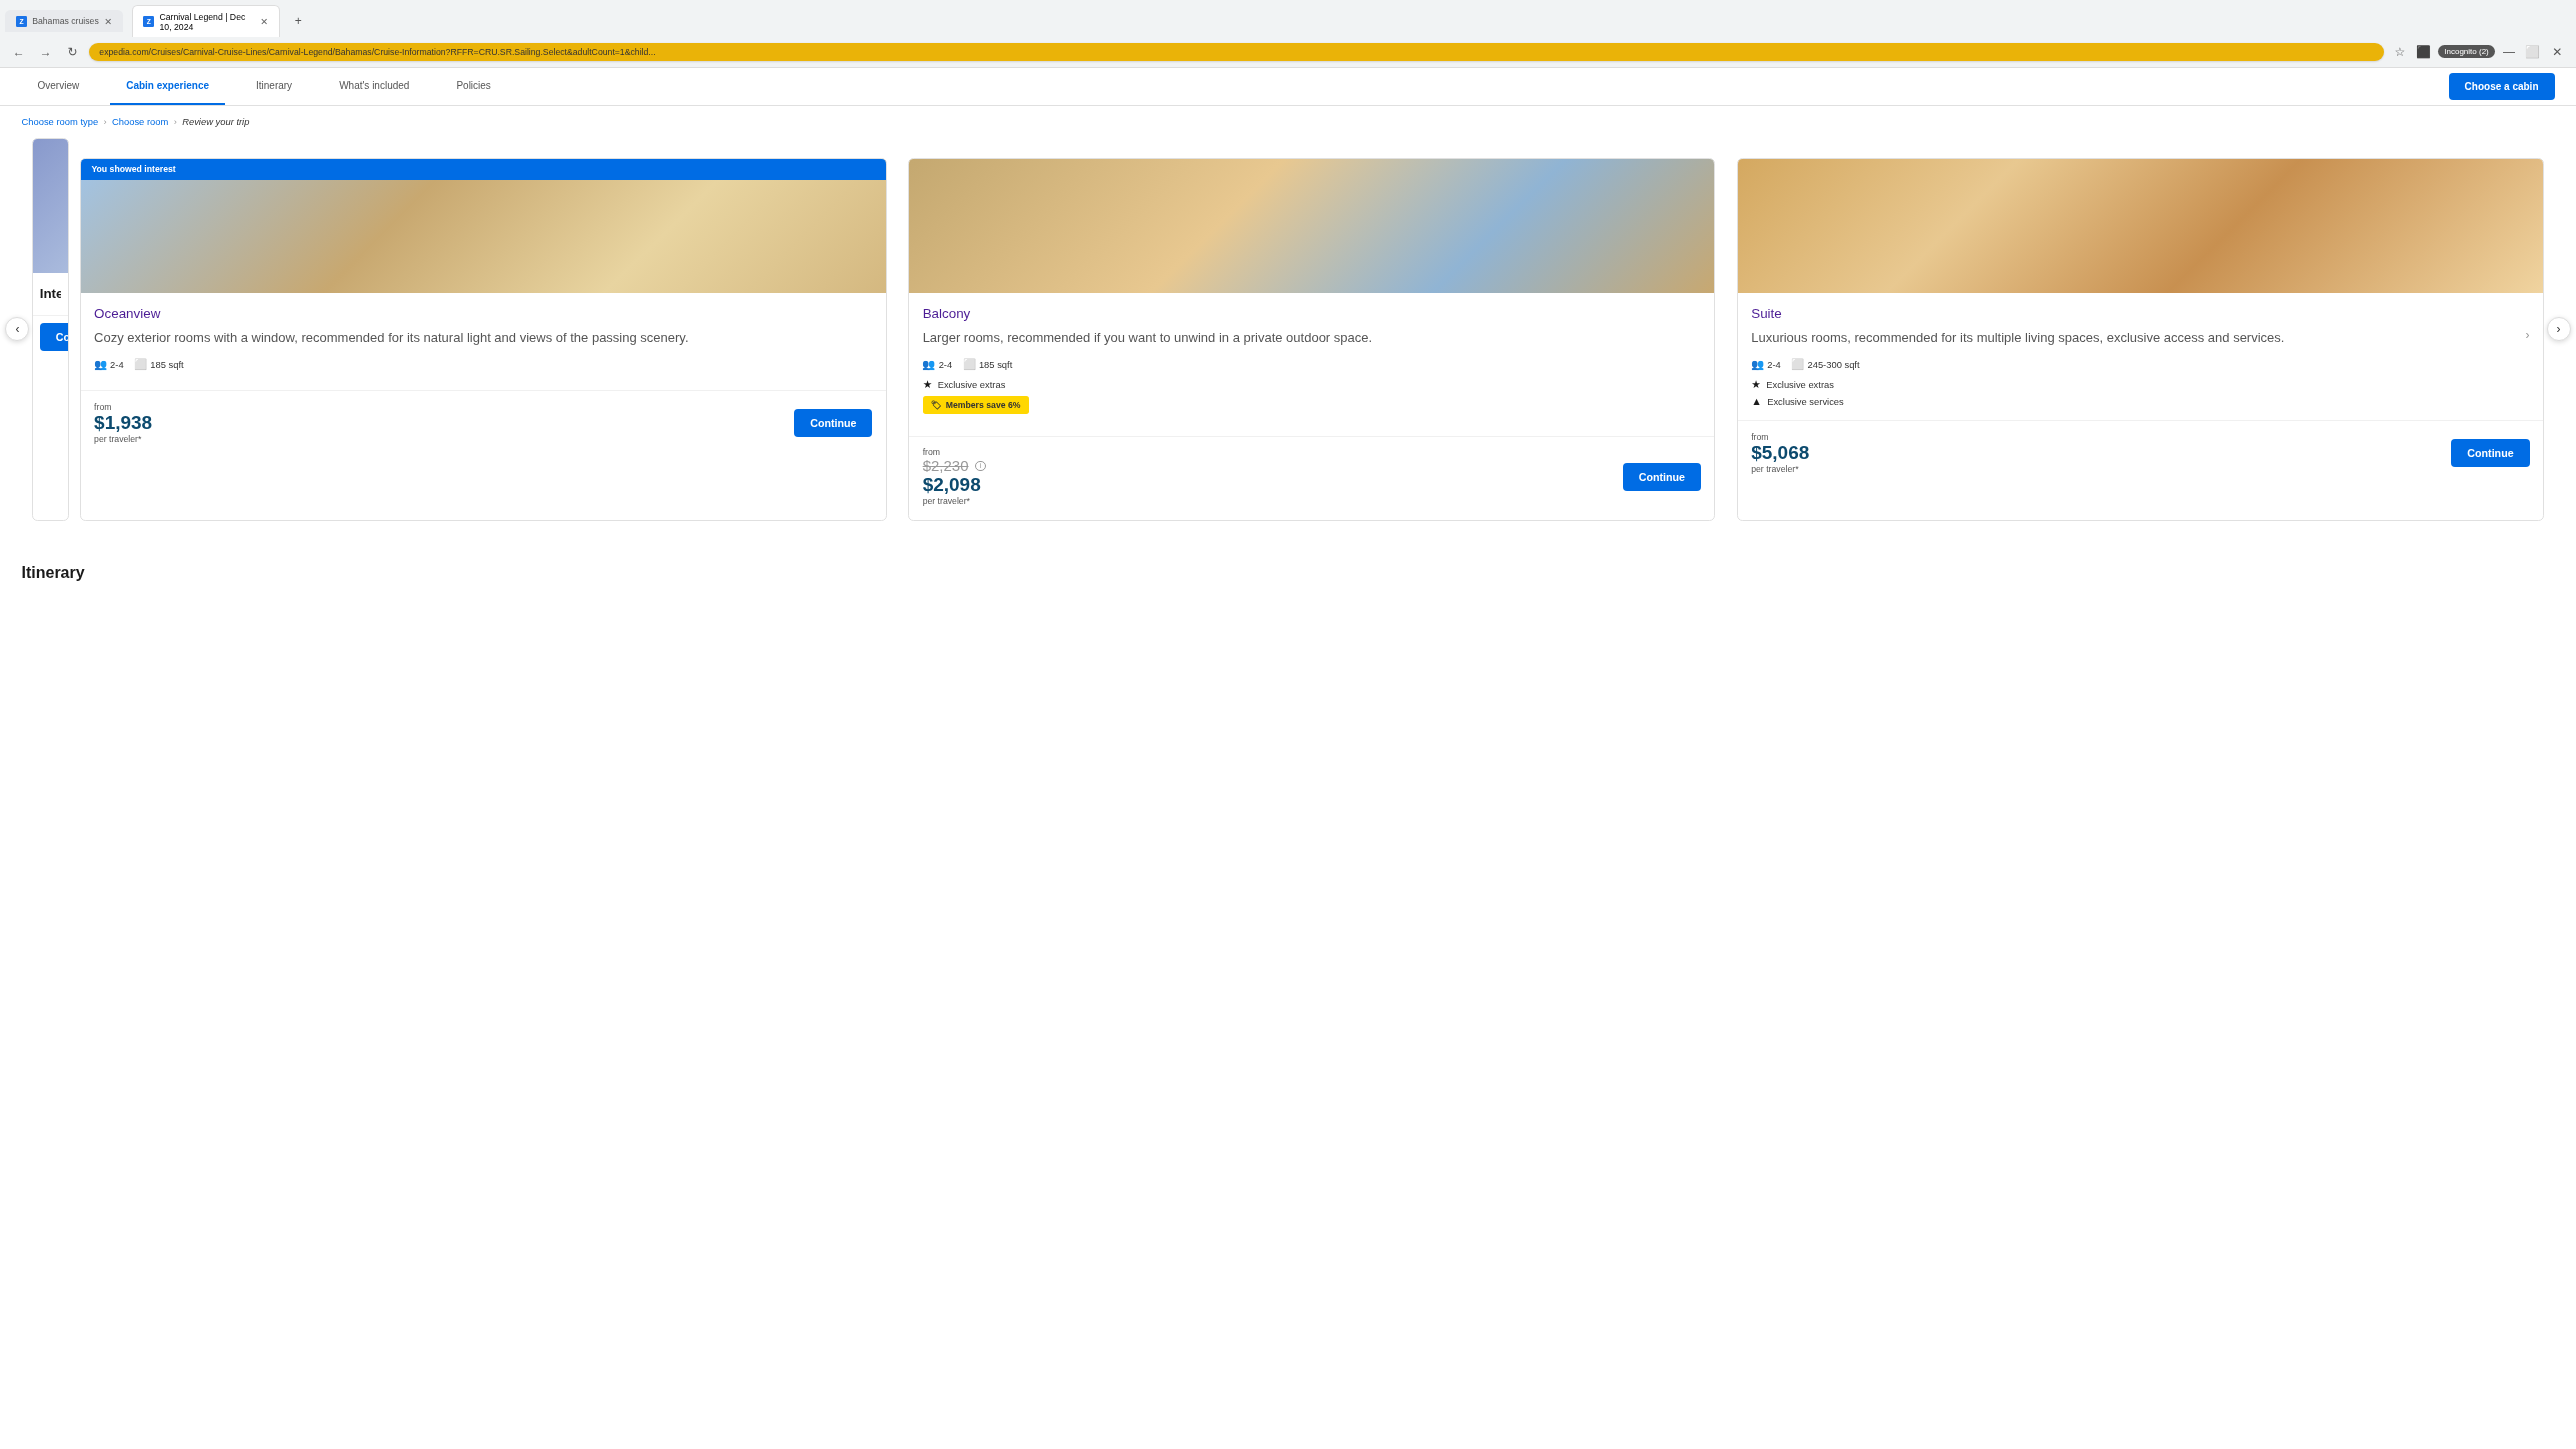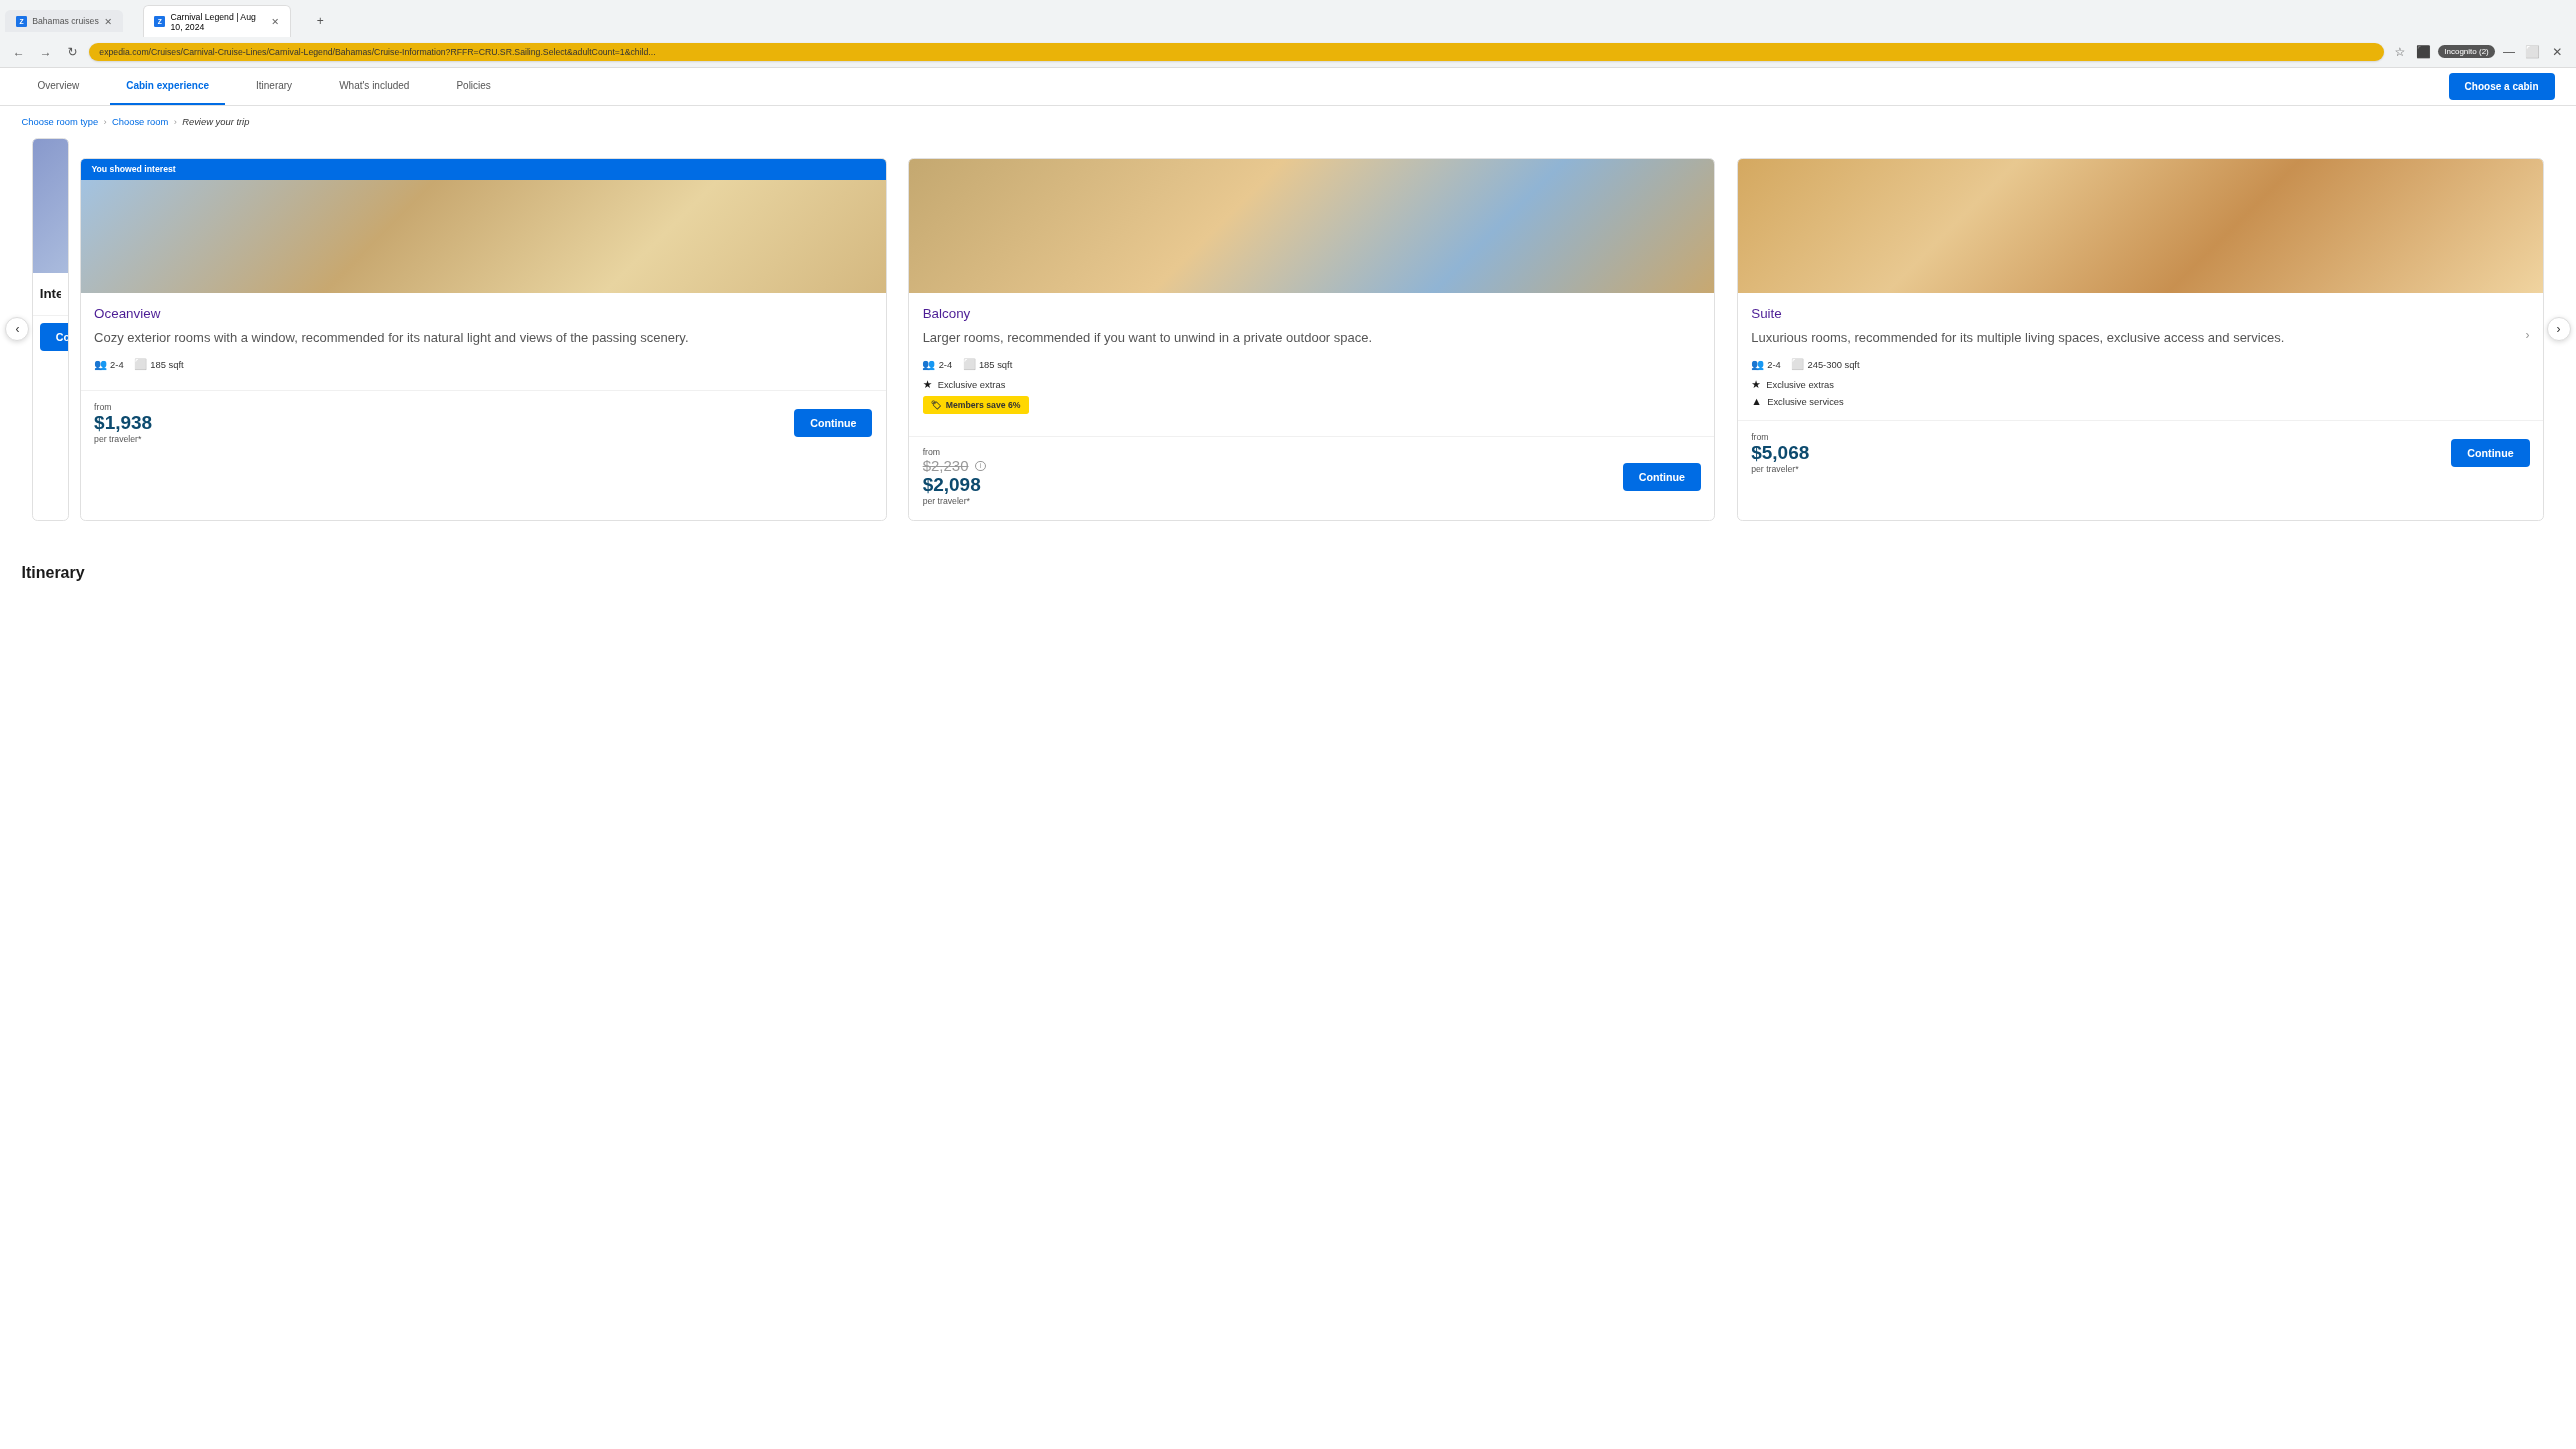--- a/index.html
+++ b/index.html
@@ -1,20 +1,20 @@
 <!DOCTYPE html>
 <html style="font-size:10.7px"><head>
   <meta charset="utf-8">
   <style>
     * { margin: 0; padding: 0; box-sizing: border-box; }
     body { font-family: -apple-system, BlinkMacSystemFont, 'Segoe UI', sans-serif; background: #fff; font-size: 10.7px; }
 
     
     .browser-chrome { background: #f1f3f4; border-bottom: 0.7px solid #ddd; }
-    .tab-bar { display: flex; align-items: center; padding: 5.4px 5.4px 0; gap: 20px; }
+    .tab-bar { display: flex; align-items: center; padding: 5.4px 5.4px 0; gap: 9px; }
     .tab { display: flex; align-items: center; gap: 5.4px; padding: 5.4px 10.7px; border-radius: 5.4px 5.4px 0 0; font-size: 8.7px; cursor: pointer; max-width: 148px; }
     .tab.inactive { background: #e8eaed; color: #555; }
     .tab.active { background: #fff; color: #000; border: 0.7px solid #ddd; border-bottom: none; }
     .tab-favicon { width: 10.7px; height: 10.7px; background: #1a73e8; border-radius: 1.3px; flex-shrink: 0; }
     .tab-close { margin-left: auto; color: #666; font-size: 9.4px; cursor: pointer; }
     .tab-new { width: 19px; height: 19px; border-radius: 50%; display: flex; align-items: center; justify-content: center; color: #555; font-size: 12px; cursor: pointer; }
 
     .address-bar-row { display: flex; align-items: center; padding: 4px 8px; gap: 5.4px; background: #f1f3f4; }
     .nav-btn { background: none; border: none; color: #555; font-size: 12px; cursor: pointer; width: 21.5px; height: 21.5px; display: flex; align-items: center; justify-content: center; border-radius: 50%; }
     .address-input { flex: 1; background: #eab308; border: none; border-radius: 13.4px; padding: 4px 10.7px; font-size: 8.7px; color: #333; box-shadow: 0 0.7px 2px rgba(0,0,0,0.15); }
@@ -92,21 +92,21 @@
       <div class="tab-favicon" style="background:#1a73e8; display:flex; align-items:center; justify-content:center;">
         <span style="color:#fff; font-size:6.7px; font-weight:700;">Z</span>
       </div>
       <span>Bahamas cruises</span>
       <span class="tab-close">✕</span>
     </div>
     <div class="tab active">
       <div class="tab-favicon" style="background:#1a73e8; display:flex; align-items:center; justify-content:center;">
         <span style="color:#fff; font-size:6.7px; font-weight:700;">Z</span>
       </div>
-      <span>Carnival Legend | Aug 10, 2024</span>
+      <span>Carnival Legend | Dec 10, 2024</span>
       <span class="tab-close">✕</span>
     </div>
     <div class="tab-new">+</div>
   </div>
   <div class="address-bar-row">
     <button class="nav-btn">←</button>
     <button class="nav-btn">→</button>
     <button class="nav-btn">↻</button>
     <input class="address-input" readonly="" value="expedia.com/Cruises/Carnival-Cruise-Lines/Carnival-Legend/Bahamas/Cruise-Information?RFFR=CRU.SR.Sailing.Select&amp;adultCount=1&amp;child..." style="">
     <div class="toolbar-icons">

